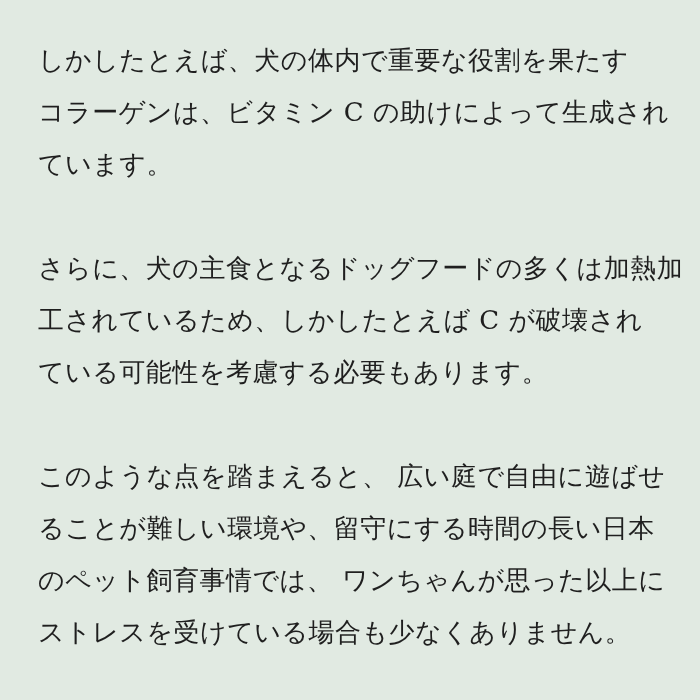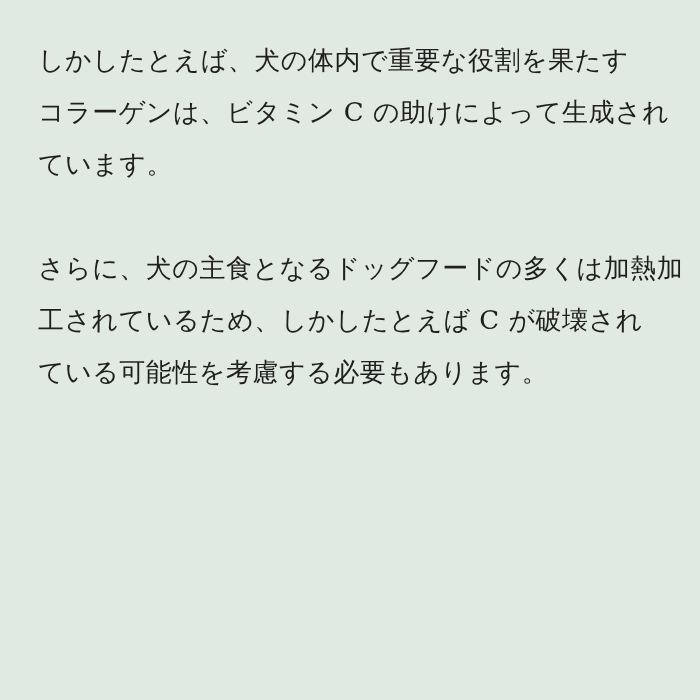--- a/index.html
+++ b/index.html
@@ -31,13 +31,17 @@
 </head>
 <body style="background-color: rgb(225, 234, 226);">
 
 <main class="text-block" style="color: rgb(31, 31, 31);">
   <p class="para">しかしたとえば、犬の体内で重要な役割を果たす
 コラーゲンは、ビタミン C の助けによって生成され
 ています。</p>
   <p class="para">さらに、犬の主食となるドッグフードの多くは加熱加
 工されているため、しかしたとえば C が破壊され
 ている可能性を考慮する必要もあります。</p>
+  <p class="para">このような点を踏まえると、 広い庭で自由に遊ばせ
+ることが難しい環境や、留守にする時間の長い日本
+のペット飼育事情では、 ワンちゃんが思った以上に
+ストレスを受けている場合も少なくありません。</p>
 </main>
 
 </body></html>

